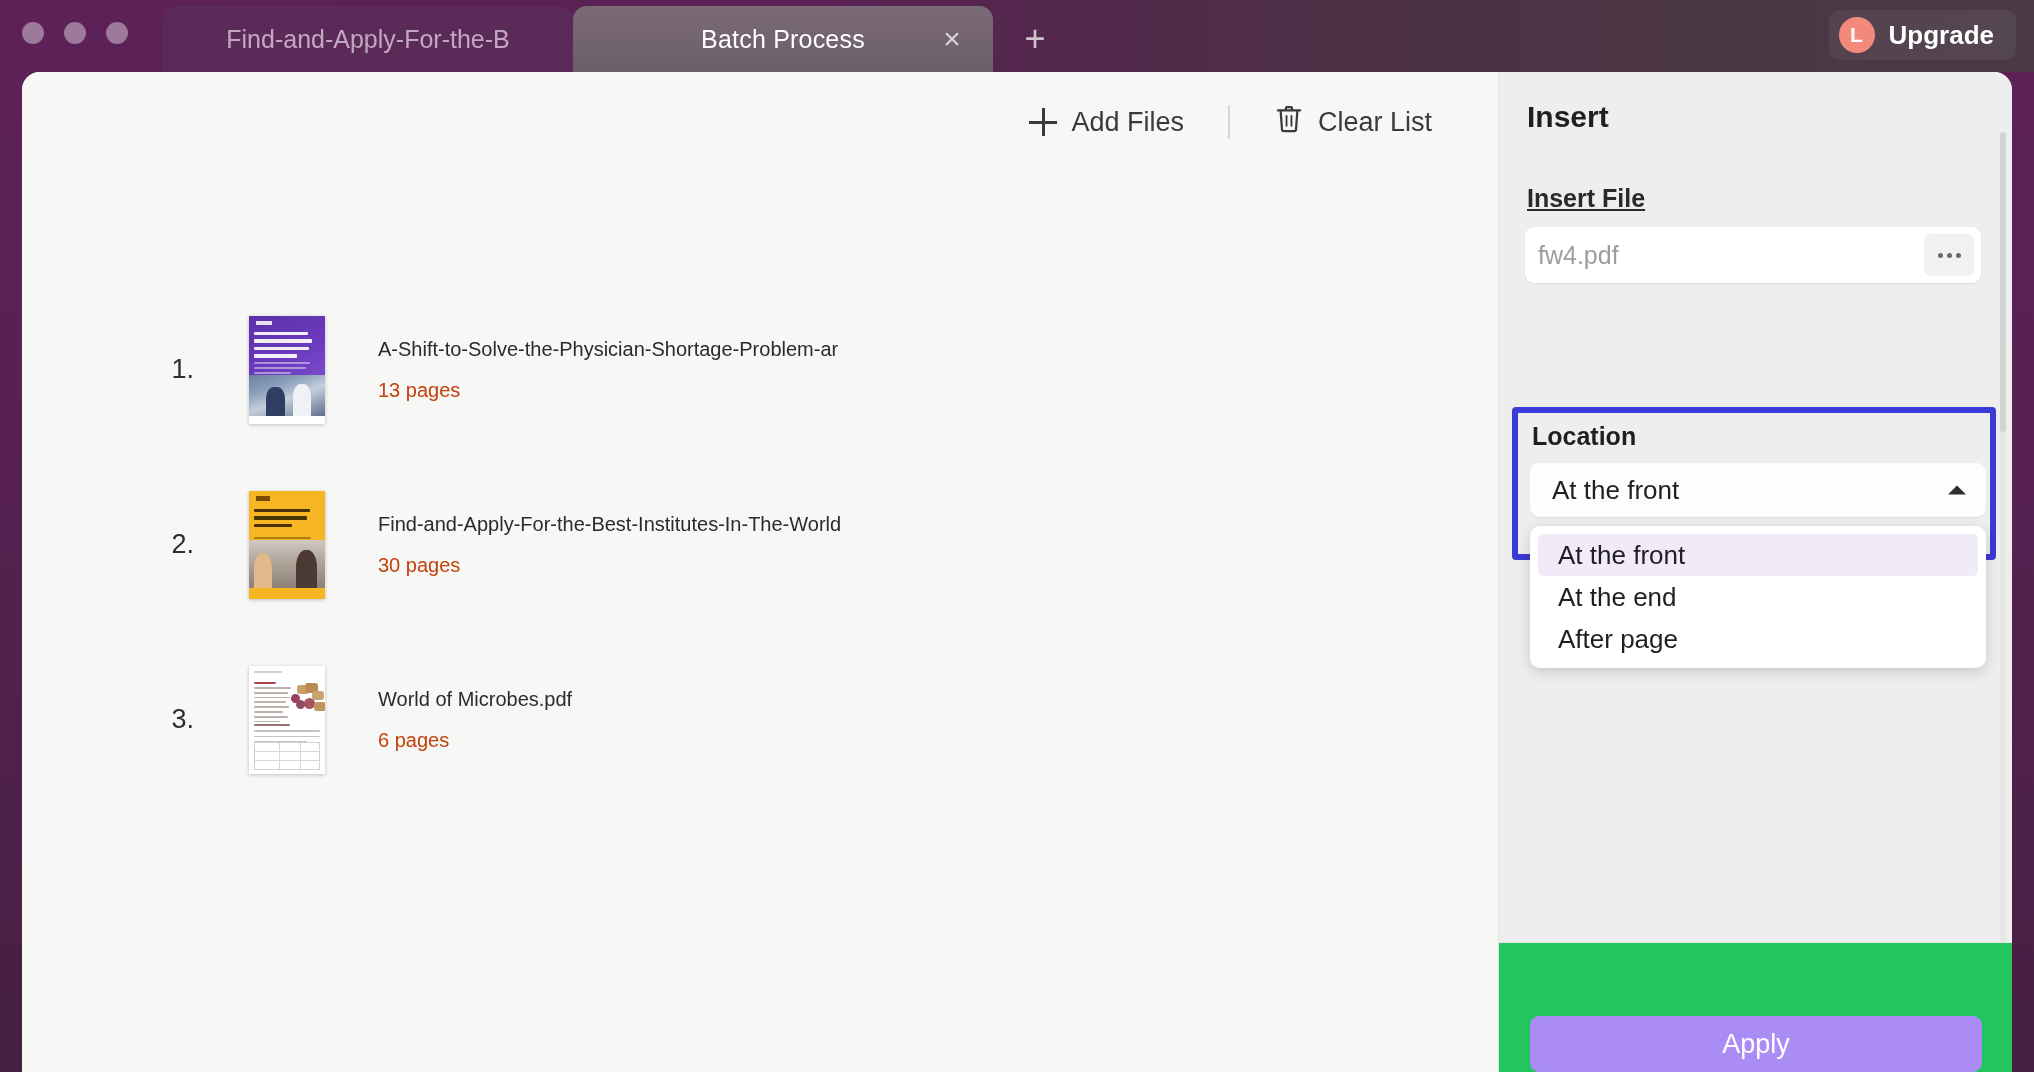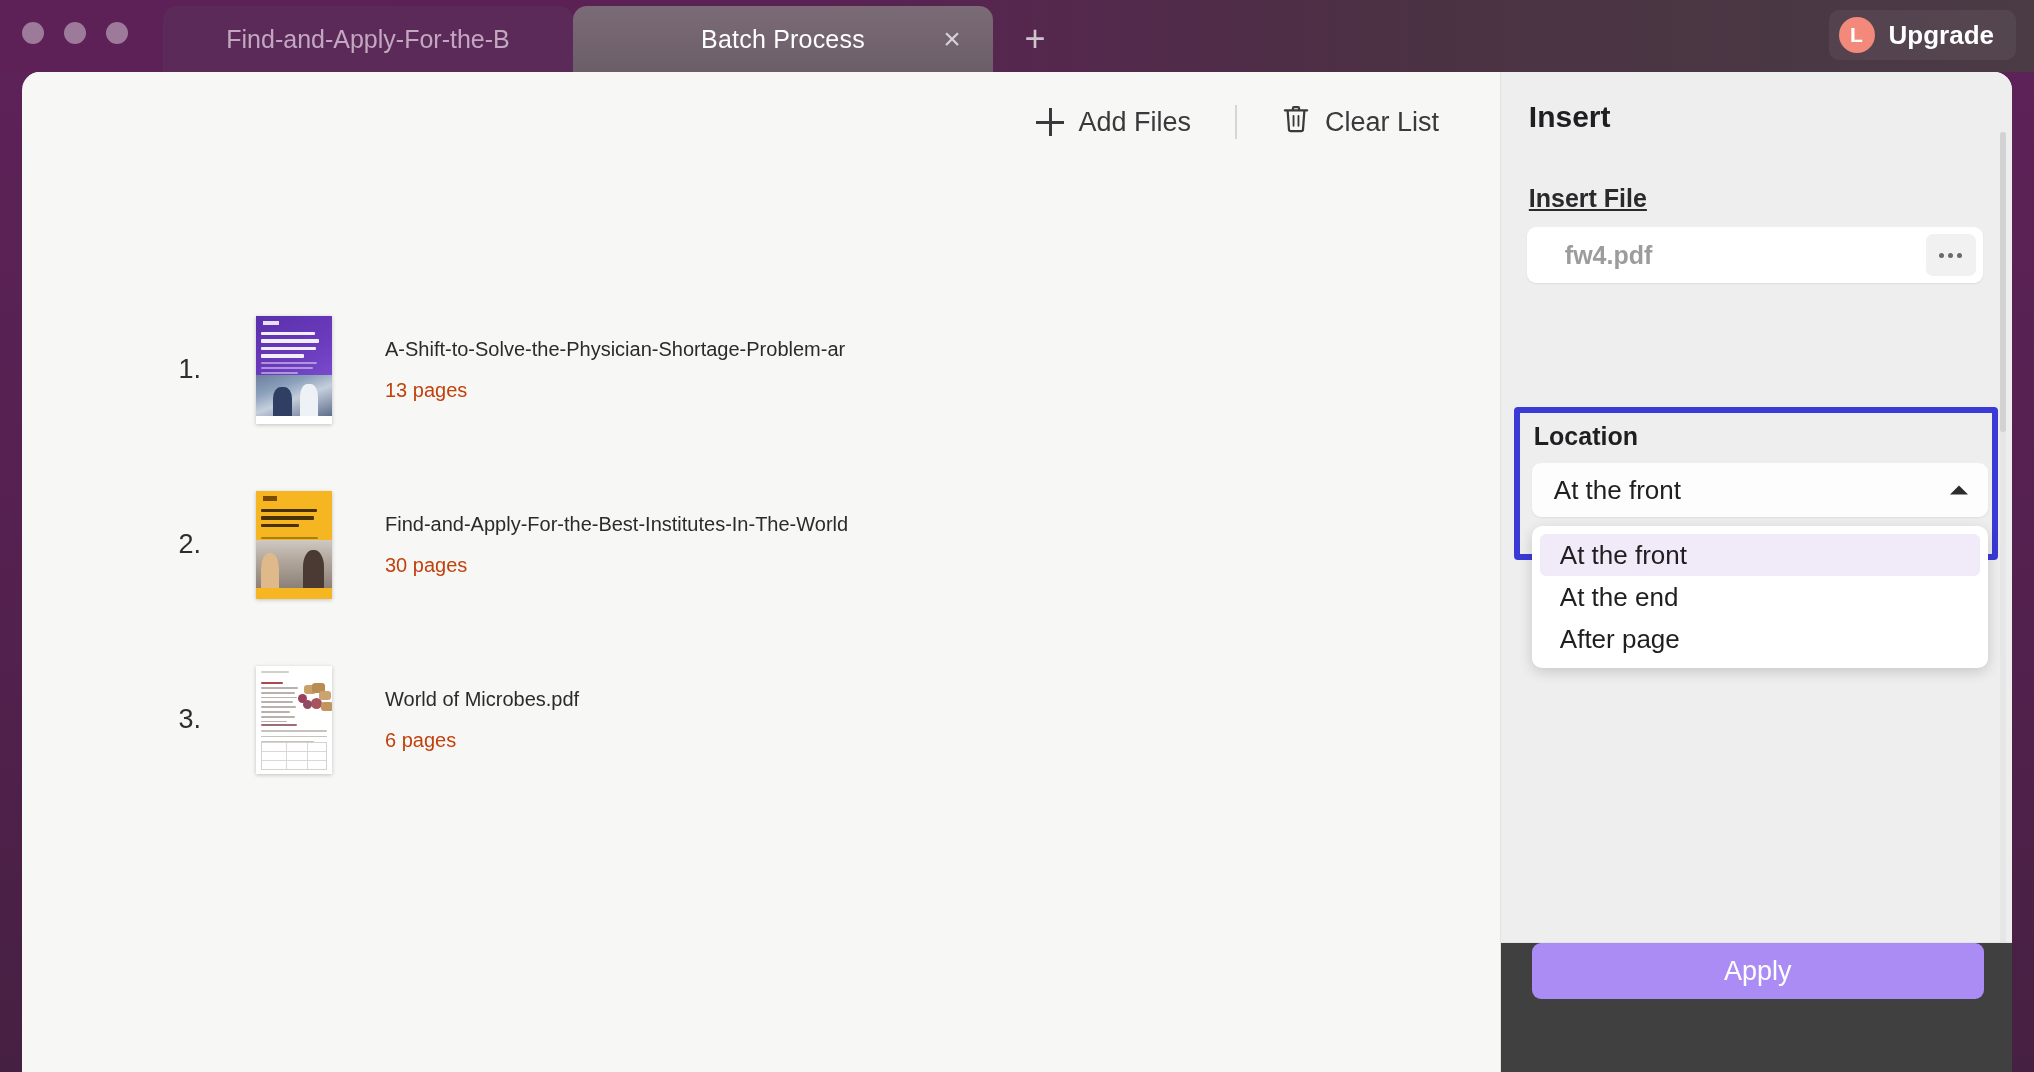--- a/index.html
+++ b/index.html
@@ -90,21 +90,20 @@
     border-radius: 18px 18px 0 0;
     overflow: hidden;
     display: flex;
   }
 
   
   #file-pane {
     position: relative;
     width: 1476px; height: 1000px;
     background: #f7f7f6;
-    margin-left: 7px;
   }
   #file-toolbar {
     position: absolute; top: 0; left: 0;
     width: 1476px; height: 100px;
     display: flex; align-items: center; justify-content: flex-end;
     padding-right: 56px; gap: 0;
   }
   .toolbar-btn {
     display: flex; align-items: center; gap: 14px;
     color: #3a3a3c; font-size: 27px;
@@ -227,22 +226,21 @@
     position: absolute; top: 155px; left: 26px;
     width: 456px; height: 56px;
     background: #ffffff; border-radius: 9px;
     display: flex; align-items: center;
     box-shadow: 0 1px 2px rgba(0,0,0,0.07);
   }
   #insert-file-input {
     flex: 1; border: none; outline: none; background: transparent;
     font-family: "Liberation Sans", sans-serif;
     font-size: 25px; color: #2a2a2c;
-    padding-left: 38px;
-    font-weight: bold;
+    padding-left: 13px;
   }
   #insert-file-input::placeholder { color: #9c9c9e; }
   #browse-button {
     width: 50px; height: 42px; margin-right: 7px;
     border-radius: 7px; background: #f1f1f1;
     display: flex; align-items: center; justify-content: center;
     gap: 4px;
   }
   #browse-button i { width: 5px; height: 5px; border-radius: 50%; background: #6a6a6c; display: block; }
 
@@ -299,23 +297,23 @@
   }
   #panel-scroll-thumb {
     position: absolute; top: 0; left: 0;
     width: 6px; height: 300px;
     background: #d2d2d2; border-radius: 3px;
   }
 
   #panel-footer {
     position: absolute; bottom: 0; left: 0;
     width: 514px; height: 130px;
-    background: #404040;
+    background: #22c55e;
     border-top: 1px solid #e4e4e4;
-    display: flex; align-items: flex-start; justify-content: center;
+    display: flex; align-items: flex-end; justify-content: center;
   }
   #apply-button {
     width: 452px; height: 56px;
     border-radius: 9px;
     background: #ab8cf5;
     color: #ffffff; font-size: 27px;
     display: flex; align-items: center; justify-content: center;
   }
 </style>
 </head>

